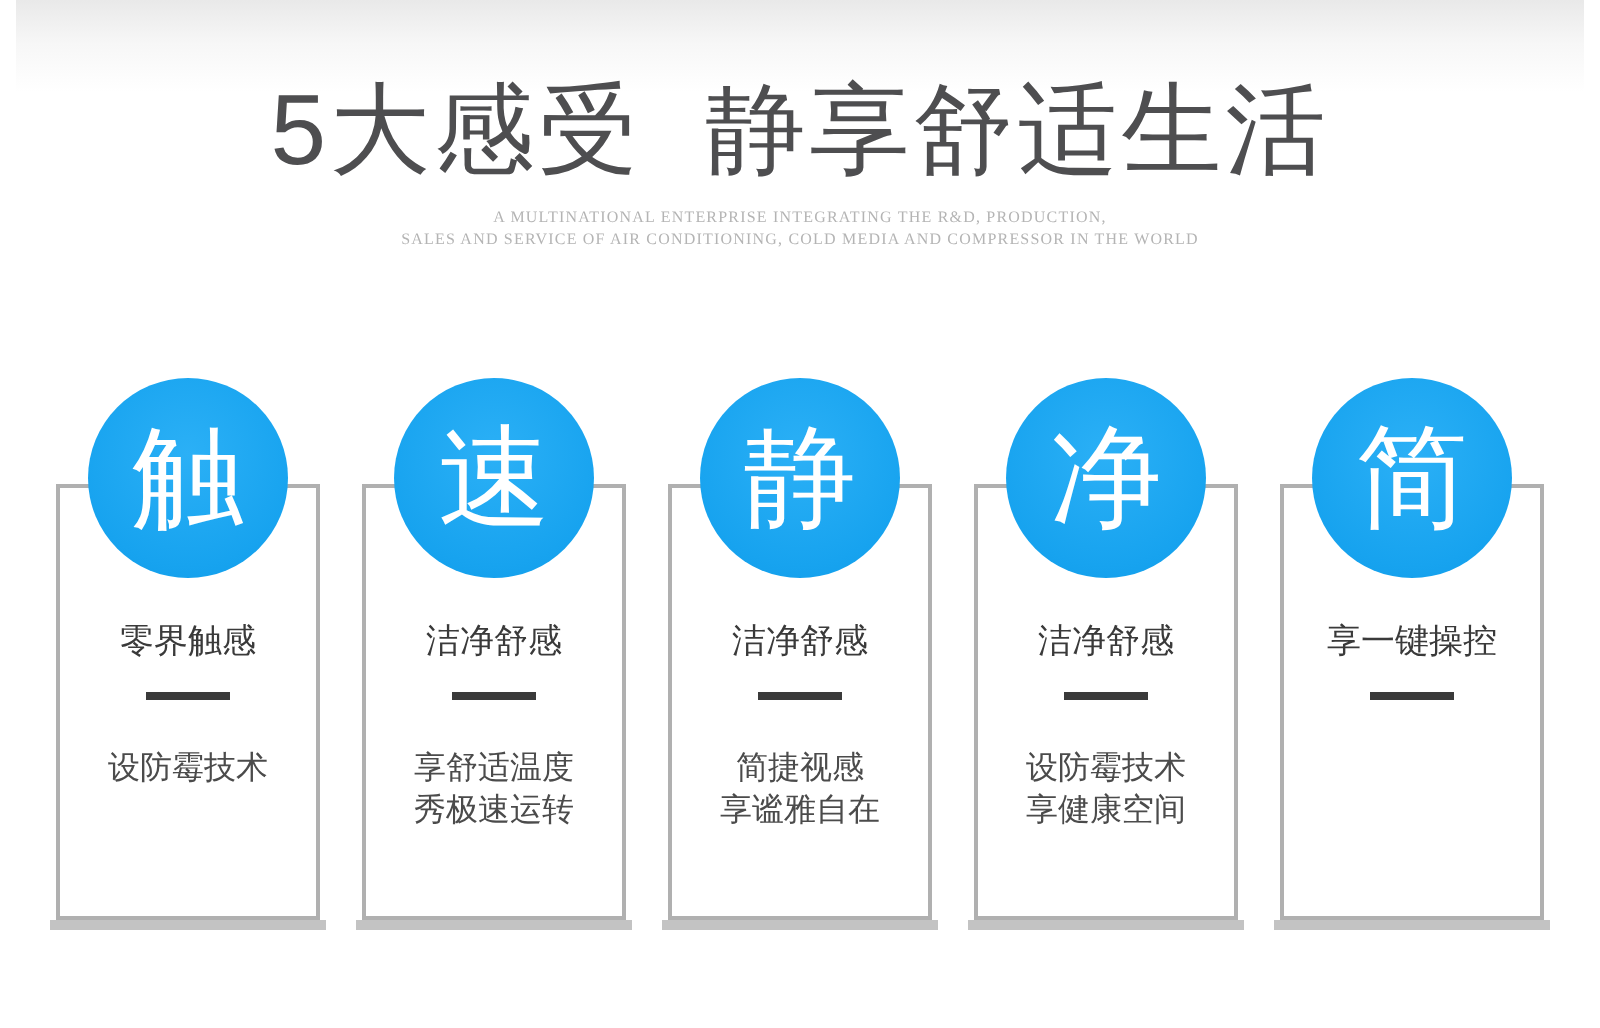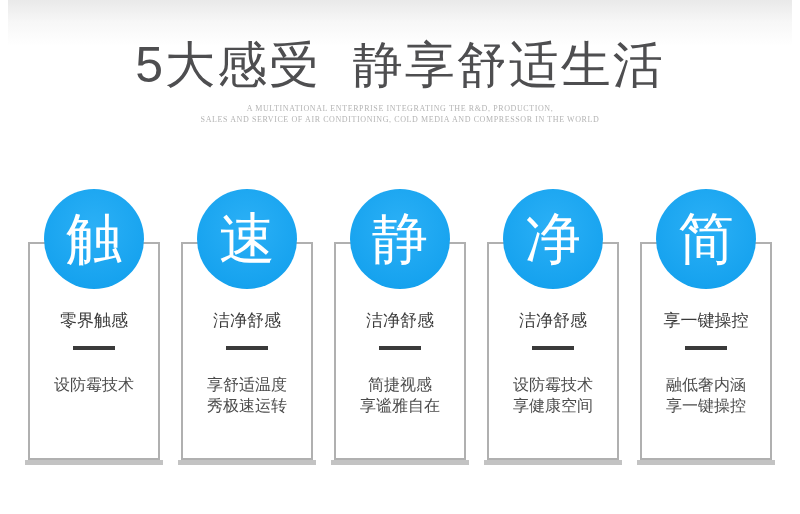--- a/index.html
+++ b/index.html
@@ -169,21 +169,17 @@
           <div>享健康空间</div>
         </div>
       </div>
     </div>
 
     <div class="column">
       <div class="badge-circle">简</div>
       <div class="card">
         <div class="card-heading">享一键操控</div>
         <div class="card-underline"></div>
-        <div class="card-desc">
-          <div>融低奢内涵</div>
-          <div>享一键操控</div>
-        </div>
       </div>
     </div>
 
   </div>
 </div>
 
 </body></html>

